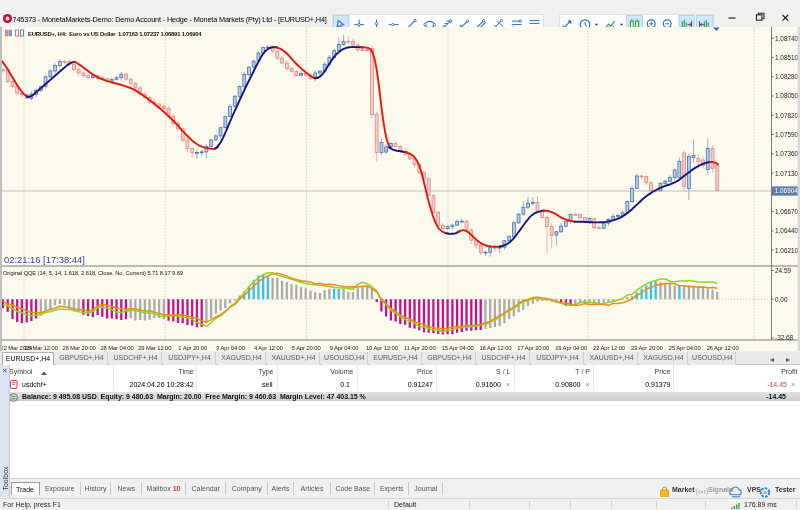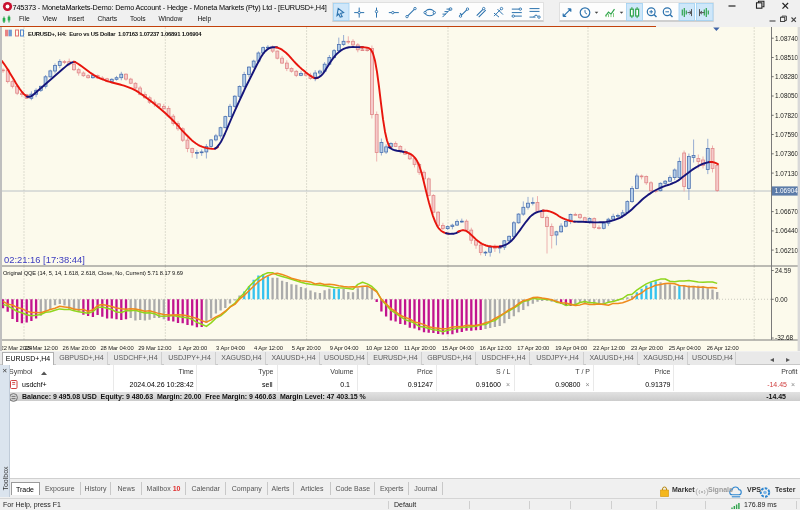--- a/index.html
+++ b/index.html
@@ -1,17 +1,17 @@
 <!DOCTYPE html>
 <html><head><meta charset="utf-8"><title>MT5</title><style>
 *{margin:0;padding:0;box-sizing:border-box}
 html,body{width:800px;height:510px;overflow:hidden}
 body{font-family:"Liberation Sans",sans-serif;background:#f0f0f0;position:relative;font-size:7px}
 .abs{position:absolute}
-.titlebar{position:absolute;left:0;top:0;width:656px;height:26.5px;background:#f0f0f0;border-bottom:1px solid #c2410c}
+.titlebar{position:absolute;left:0;top:12px;width:656px;height:26.5px;background:#f0f0f0;border-bottom:1px solid #c2410c}
 .ttext{font-size:7.3px;letter-spacing:-0.15px;color:#000;white-space:nowrap}
 .mtext{font-size:6.7px;color:#111}
 .tbpanel{position:absolute;top:2px;height:20px;background:#fdfdfd;border:1px solid #e0e0e0;border-bottom:2px solid #cfcfcf;border-radius:1px}
 .symtabs{position:absolute;left:0;top:352px;width:800px;height:13px;background:#e9e9e9;border-bottom:1px solid #c8c8c8}
 .stab{position:absolute;top:0;height:12.5px;font-size:7px;color:#5a5a5a;text-align:center;line-height:12.5px;border-right:1px solid #cfcfcf;background:#e9e9e9;white-space:nowrap;overflow:hidden}
 .stab.act{background:#fff;color:#000;border:1px solid #b0b0b0;border-bottom:none;height:13px;z-index:2}
 .toolbox{position:absolute;left:0;top:365px;width:800px;height:113px;background:#fff}
 .tbstrip{position:absolute;left:0;top:0;width:10px;height:132px;background:#dbe4ee;border-right:1px solid #c0cbd8;z-index:5}
 .tbx{position:absolute;left:2px;top:2px;font-size:6.5px;color:#444}
 .tblabel{position:absolute;left:-27px;top:110px;font-size:7px;color:#333;transform:rotate(-90deg);transform-origin:center;width:64px;text-align:center;display:block}

